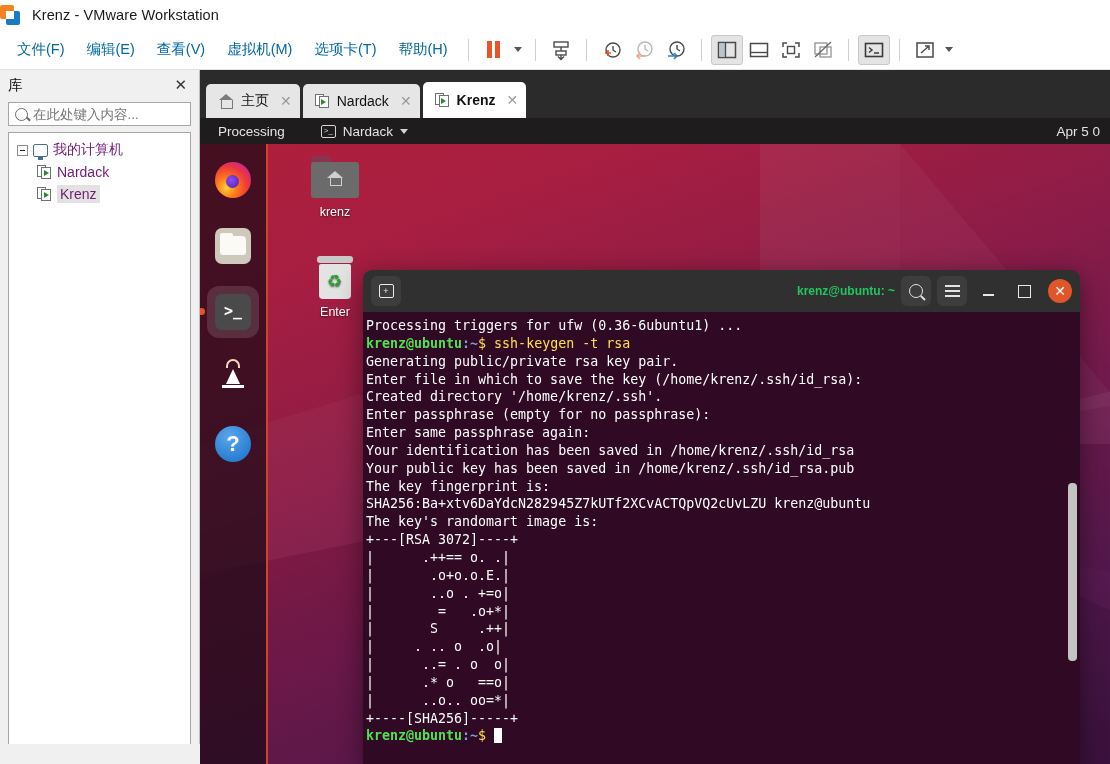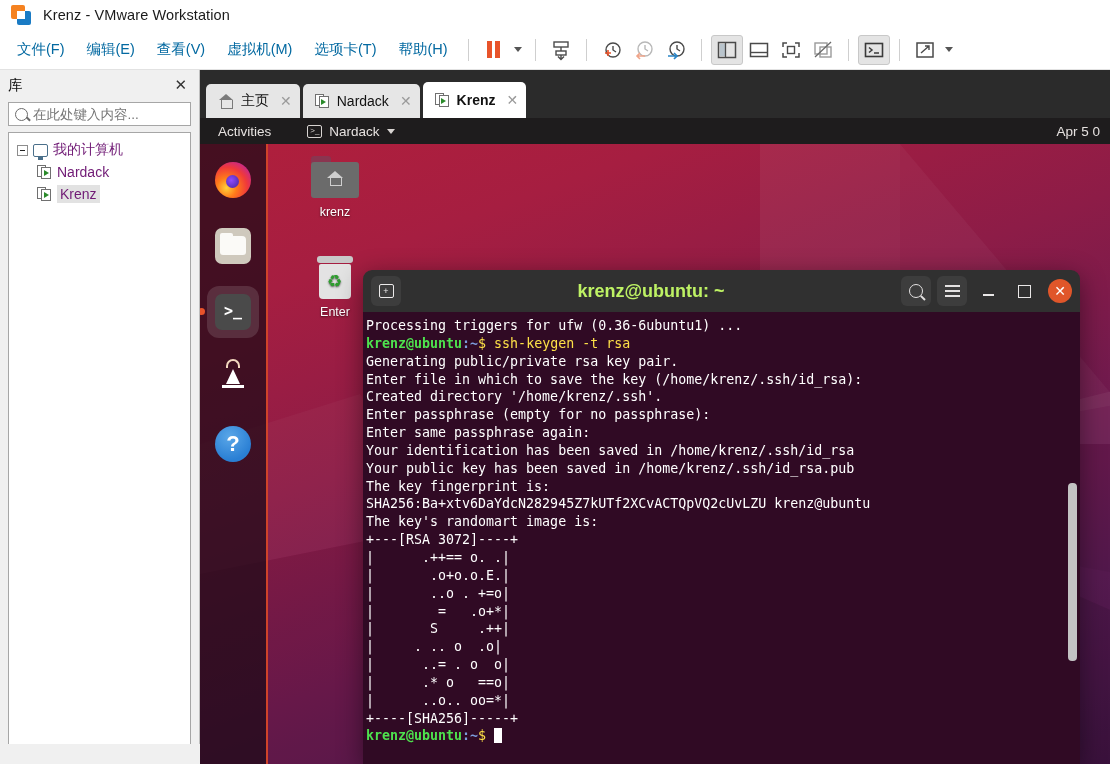--- a/index.html
+++ b/index.html
@@ -8,21 +8,21 @@
     font-family: "Liberation Sans", sans-serif;
     overflow: hidden; background: #ffffff;
   }
 
   
   #vmware-window { position: relative; width: 1110px; height: 764px; background: #f0f0f0; }
 
   
   #vm-titlebar {
     height: 30px; background: #ffffff; display: flex; align-items: center;
-    padding-left: 11px; gap: 12px;
+    gap: 12px;
   }
   #vm-logo { width: 20px; height: 20px; position: relative; flex: none; }
   #vm-logo .sq-o { position: absolute; left: 0; top: 0; width: 14px; height: 14px;
     background: #f58220; border-radius: 2px; }
   #vm-logo .sq-b { position: absolute; left: 6px; top: 6px; width: 14px; height: 14px;
     background: #1a7bc4; border-radius: 2px; }
   #vm-logo .sq-w { position: absolute; left: 6px; top: 6px; width: 8px; height: 8px;
     background: #ffffff; }
   #vm-title-text { font-size: 14.5px; color: #1a1a1a; letter-spacing: .1px; }
 
@@ -280,21 +280,21 @@
   }
   .tb-sq-btn {
     width: 30px; height: 30px; border-radius: 6px; background: #3d3d3d;
     display: flex; align-items: center; justify-content: center; flex: none;
   }
   #term-newtab-icon {
     width: 15px; height: 14px; border: 1.6px solid #eceaea; border-radius: 2px;
     position: relative; color: #eceaea; font-size: 9px; line-height: 12px; text-align: center;
   }
   #term-title {
-    flex: 1; text-align: center; color: #bef264; font-size: 18px; font-weight: bold;
+    flex: 1; text-align: right; color: #22c55e; font-size: 12px; font-weight: bold;
   }
   #term-search-icon {
     width: 14px; height: 14px; border: 1.7px solid #e4e2e2; border-radius: 50%; position: relative;
   }
   #term-search-icon::after {
     content: ""; position: absolute; right: -4px; bottom: -2px; width: 6px; height: 1.7px;
     background: #e4e2e2; transform: rotate(45deg);
   }
   #term-menu-icon { display: flex; flex-direction: column; gap: 3px; }
   #term-menu-icon i { display: block; width: 15px; height: 1.8px; background: #e4e2e2; }
@@ -503,21 +503,21 @@
           <span class="play"></span>
       </span>
       <span class="vm-tab-label">Krenz</span>
       <span class="vm-tab-close">✕</span>
     </div>
   </div>
 
   <div id="guest-screen">
 
     <div id="ubuntu-topbar">
-      <span id="activities-button">Activities</span>
+      <span id="activities-button">Processing</span>
       <span id="terminal-appmenu">
         <span class="term-mini-icon">&gt;_</span>
         <span>Nardack</span>
         <span id="appmenu-caret"></span>
       </span>
       <span id="topbar-clock">Apr 5 0</span>
     </div>
 
     <div id="wallpaper">
       <svg width="910" height="620" viewBox="0 0 910 620">

